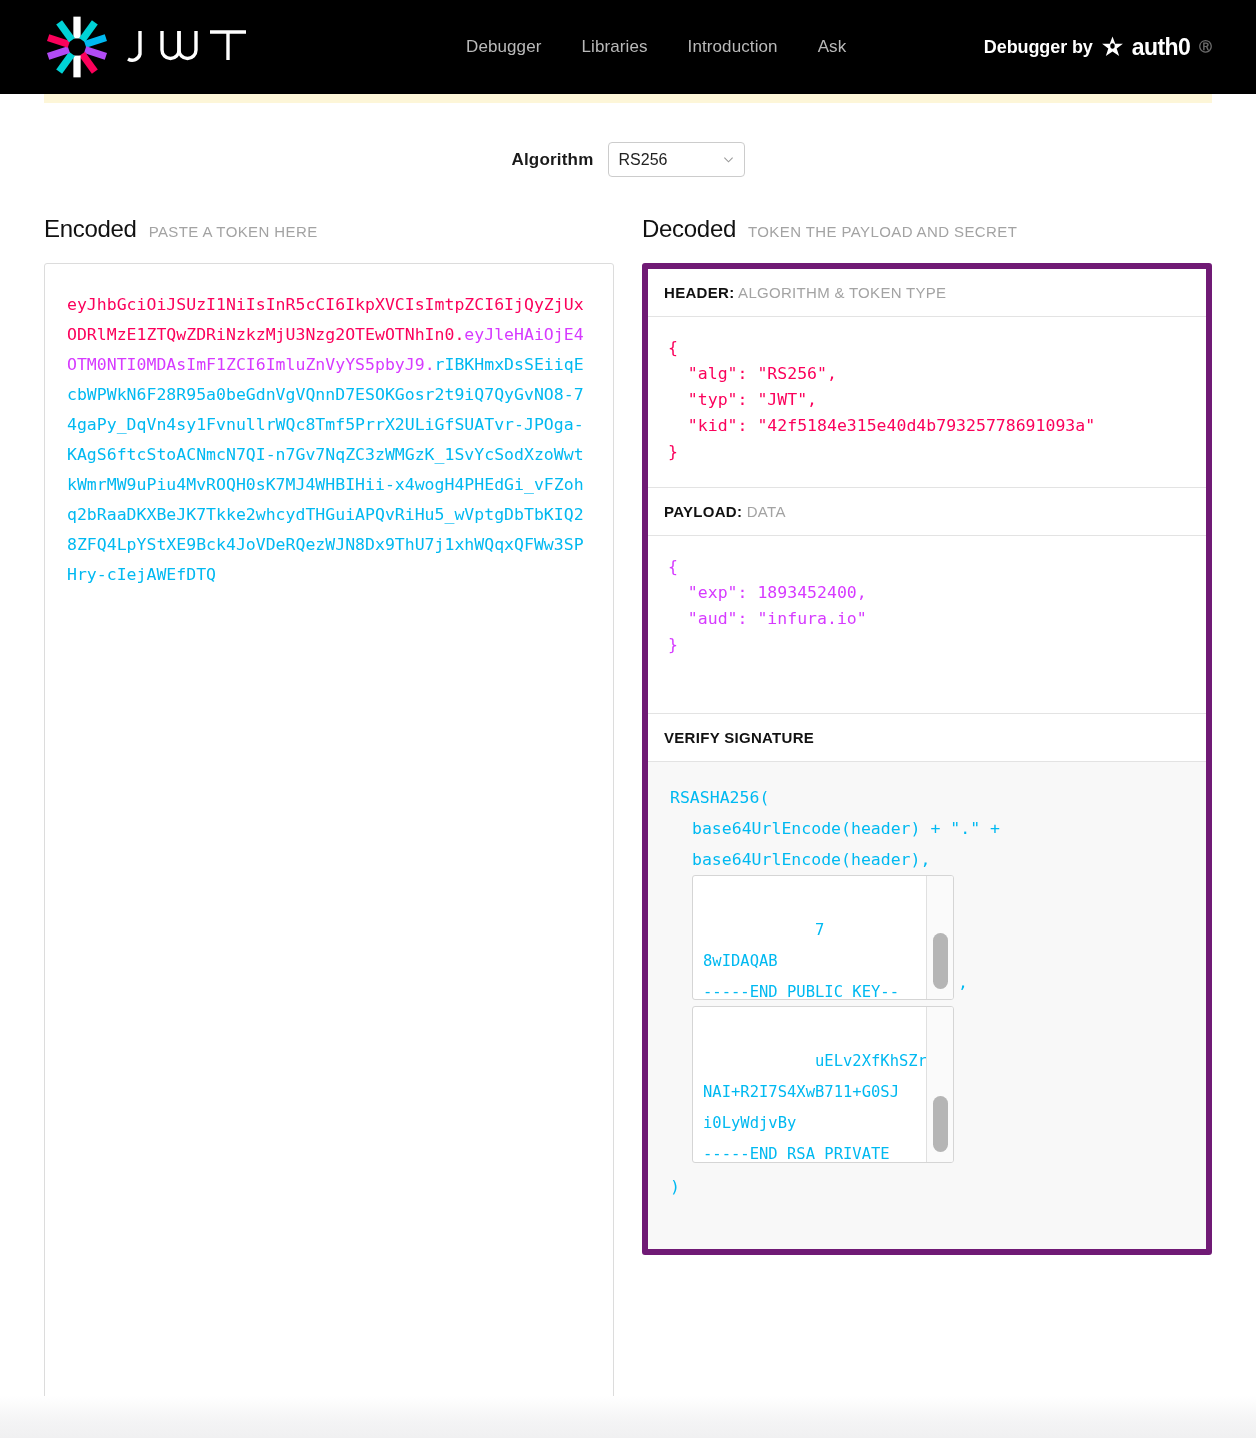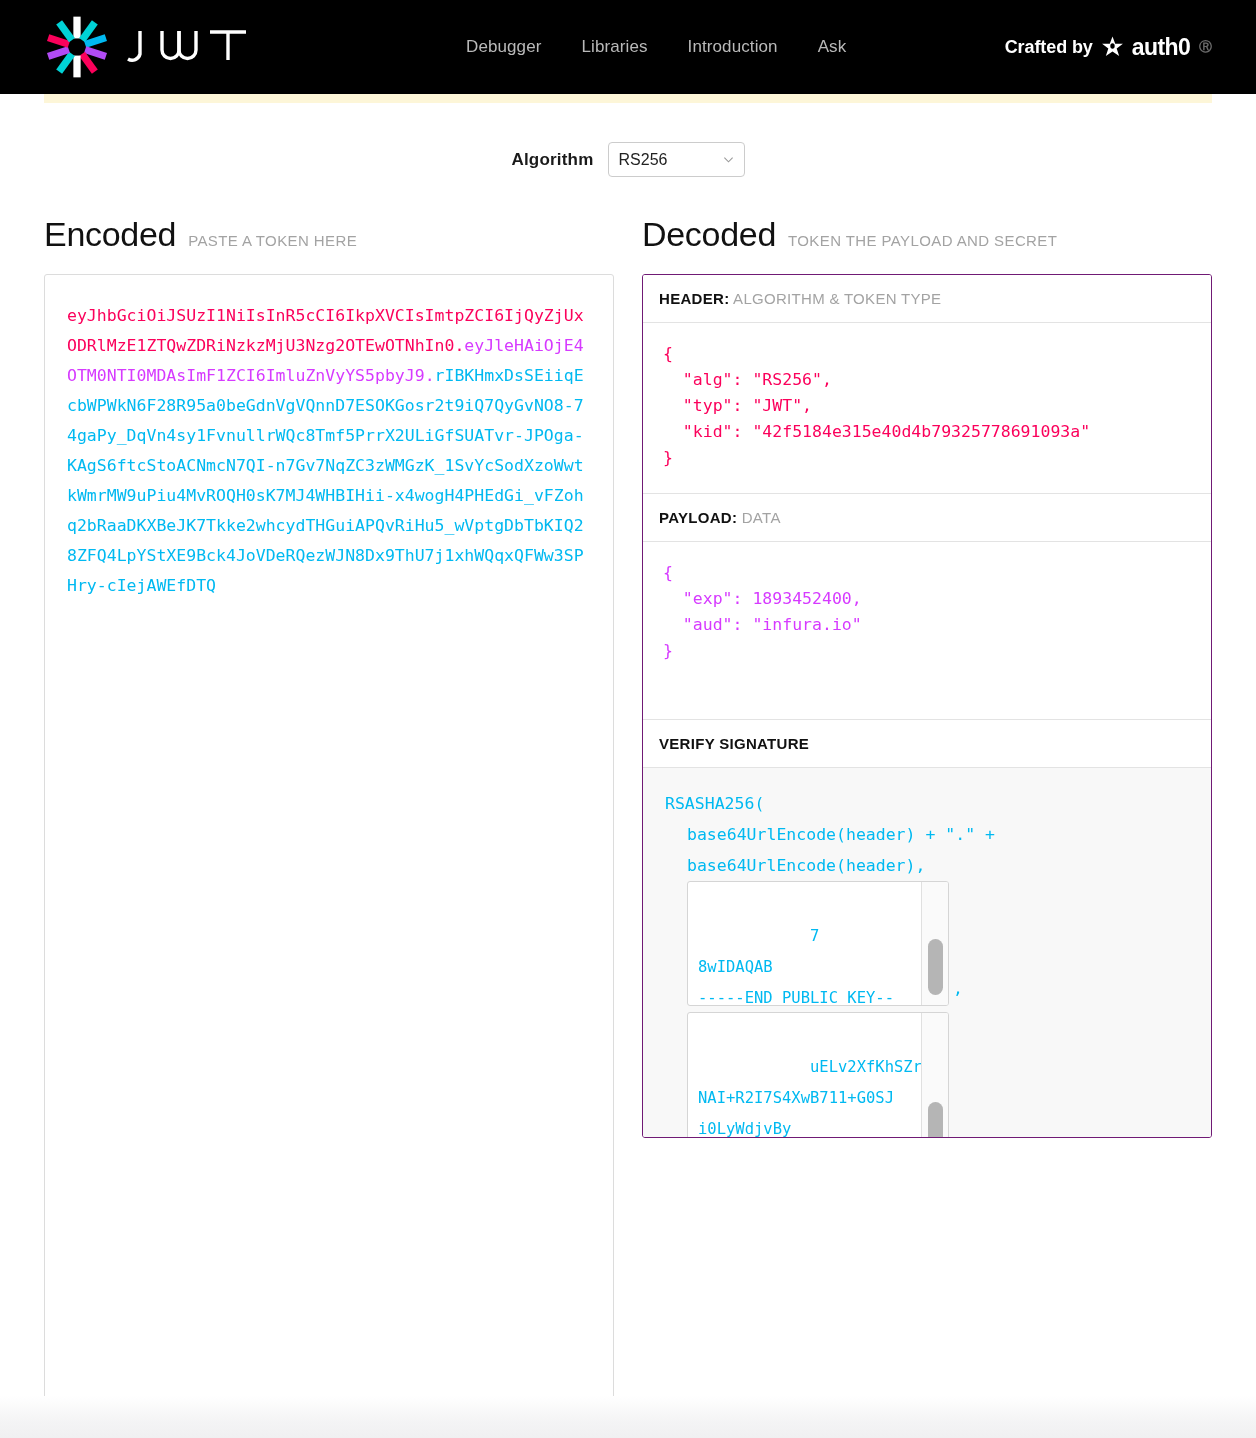--- a/index.html
+++ b/index.html
@@ -102,21 +102,21 @@
   }
   .col { flex: 1 1 0; min-width: 0; }
 
   .section-title {
     display: flex;
     align-items: baseline;
     gap: 12px;
     margin-bottom: 20px;
   }
   .section-title .big {
-    font-size: 34px;
+    font-size: 24px;
     color: #111;
     letter-spacing: -.3px;
   }
   .section-title .sub {
     font-size: 15px;
     color: #a3a3a3;
     letter-spacing: .4px;
   }
 
   
@@ -135,24 +135,24 @@
     word-break: break-all;
     white-space: pre-wrap;
     margin: 0;
   }
   .tk-h { color: #fb015b; }
   .tk-p { color: #d63aff; }
   .tk-s { color: #00b9f1; }
 
   
   .decoded-box {
-    border: 1px solid #701a75;
+    border: 6px solid #701a75;
     border-radius: 3px;
     background: #fff;
-    height: 864px;
+    height: 992px;
     overflow: hidden;
   }
   .panel-head {
     padding: 15px 16px;
     font-size: 15px;
     letter-spacing: .3px;
     border-bottom: 1px solid #e3e3e3;
     background: #fff;
   }
   .panel-head b { color: #111; font-weight: bold; }
@@ -293,21 +293,21 @@
   </a>
 
   <nav class="nav">
     <a href="#">Debugger</a>
     <a href="#">Libraries</a>
     <a href="#">Introduction</a>
     <a href="#">Ask</a>
   </nav>
 
   <div class="crafted">
-    <span>Crafted by</span>
+    <span>Debugger by</span>
     <svg class="auth0-lock" viewBox="0 0 24 24">
       <path d="M12 1.5 L14.6 8.4 L22 8.4 L16 12.9 L18.4 20.2 L12 15.8 L5.6 20.2 L8 12.9 L2 8.4 L9.4 8.4 Z" fill="#ffffff"></path>
       <ellipse cx="12" cy="10.6" rx="2.1" ry="2.6" fill="#000000"></ellipse>
     </svg>
     <span class="auth0-word">auth0</span>
     <span class="reg">Ⓡ</span>
   </div>
 </div>
 <div class="yellow-strip"></div>
 

